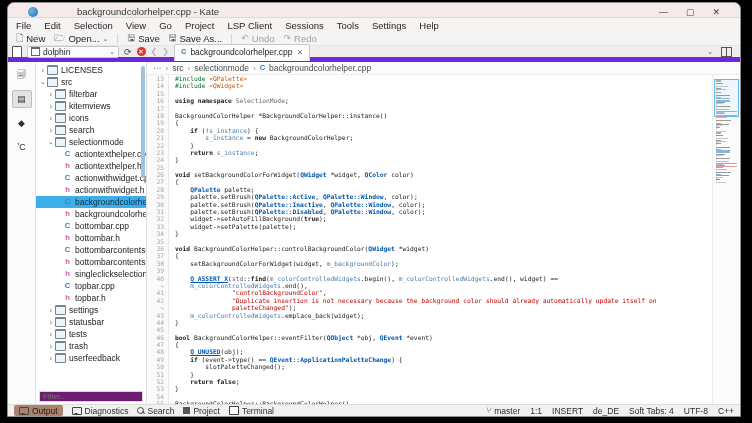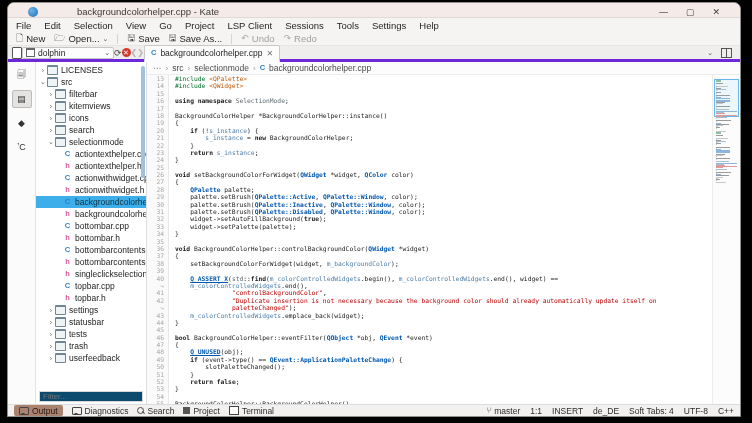--- a/index.html
+++ b/index.html
@@ -21,22 +21,22 @@
   
   #toolbar{position:absolute;left:0;top:29px;right:0;height:14px;background:#f5f4f3;border-bottom:1px solid #e6e5e4;
     display:flex;align-items:center;padding:0 8px;gap:9px;box-sizing:border-box;}
   .tb-btn{display:flex;align-items:center;gap:3px;font-size:9.5px;color:#1f1f1f;}
   .tb-btn.disabled{color:#9f9f9f;}
   .tb-btn .ico{font-size:9px;line-height:9px;color:#3a3a3a;}
   .tb-btn.disabled .ico{color:#a8a8a8;}
   .tb-sep{width:1px;height:10px;background:#d6d5d4;}
   .chev{font-size:7px;color:#555;}
   
-  #tabrow{position:absolute;left:0;top:43px;right:0;height:16px;background:#efeeed;border-bottom:3px solid #6d28d9;
-    display:flex;align-items:center;padding:0 4px;box-sizing:border-box;}
+  #tabrow{position:absolute;left:0;top:43px;right:0;height:16px;background:#efeeed;border-bottom:5px solid #6d28d9;
+    display:flex;align-items:center;padding:0 4px;box-sizing:border-box;gap:5px;}
   .mini-doc{width:8px;height:10px;background:#fff;border:1px solid #555;border-radius:1px;flex:none;}
   #project-combo{width:92px;height:12px;background:#fdfdfd;border:1px solid #c6c6c6;border-radius:2px;
     display:flex;align-items:center;font-size:8.5px;color:#222;padding:0 3px;box-sizing:border-box;gap:3px;}
   #project-combo .cb-ico{width:7px;height:6px;border:1px solid #666;border-top-width:2px;flex:none;}
   #project-combo .cv{flex:1;}
   .round-ico{font-size:9px;color:#444;line-height:10px;}
   .stop-ico{width:9px;height:9px;border-radius:50%;background:#d33a2c;color:#fff;font-size:7px;line-height:9px;
     text-align:center;flex:none;}
   .nav{font-size:8px;color:#b5b5b5;}
   #tab-active{height:15px;margin-bottom:-1px;background:#fcfcfc;border:1px solid #c9c9c9;border-bottom:1px solid #fcfcfc;
@@ -56,21 +56,21 @@
   
   #treepanel{position:absolute;left:28px;top:0;width:111px;bottom:0;background:#fff;border-right:1px solid #dedede;box-sizing:border-box;}
   #filetree{position:absolute;left:0;top:2px;right:0;bottom:14px;overflow:hidden;}
   .tree-row{height:12px;display:flex;align-items:center;font-size:8.5px;color:#232323;white-space:nowrap;overflow:hidden;}
   .tree-row.sel{background:#3daee9;color:#0e2f40;}
   .tw{flex:none;width:8px;font-size:7px;color:#666;text-align:center;}
   .fold-ico{flex:none;width:9px;height:7px;border:1px solid #6f8696;border-top-width:2px;border-radius:1px;
     background:#eef3f6;margin-right:3px;}
   .tree-row .cpp-ico,.tree-row .h-ico{flex:none;width:9px;margin-right:3px;text-align:center;}
   #tree-scroll{position:absolute;right:1px;top:4px;width:4px;height:112px;background:#9fc3de;border-radius:2px;}
-  #filter-box{position:absolute;left:3px;right:3px;bottom:2px;height:11px;border:1px solid #d8d8d8;background:#0c4a6e;
+  #filter-box{position:absolute;left:3px;right:3px;bottom:2px;height:11px;border:1px solid #d8d8d8;background:#701a75;
     font-size:8px;color:#9a9a9a;font-family:"Liberation Sans",sans-serif;padding:0 3px;box-sizing:border-box;}
   
   #editor{position:absolute;left:139px;top:0;right:0;bottom:0;background:#fff;}
   #breadcrumb{position:absolute;left:0;top:0;right:0;height:13px;background:#fcfcfc;border-bottom:1px solid #ececec;
     display:flex;align-items:center;font-size:8.5px;color:#4a4a4a;padding:0 6px;gap:4px;box-sizing:border-box;}
   .bc-sep{color:#999;font-size:8px;}
   .bc-dots{color:#888;}
   #codearea{position:absolute;left:0;top:13px;right:28px;bottom:0;overflow:hidden;background:#fff;}
   .crow{display:flex;height:7.4px;line-height:7.4px;font-family:"DejaVu Sans Mono",monospace;font-size:6.3px;white-space:pre;}
   .ln{flex:none;width:17px;text-align:right;padding-right:4px;color:#a6a6a6;background:#fafafa;border-right:1px solid #e8e8e8;}

